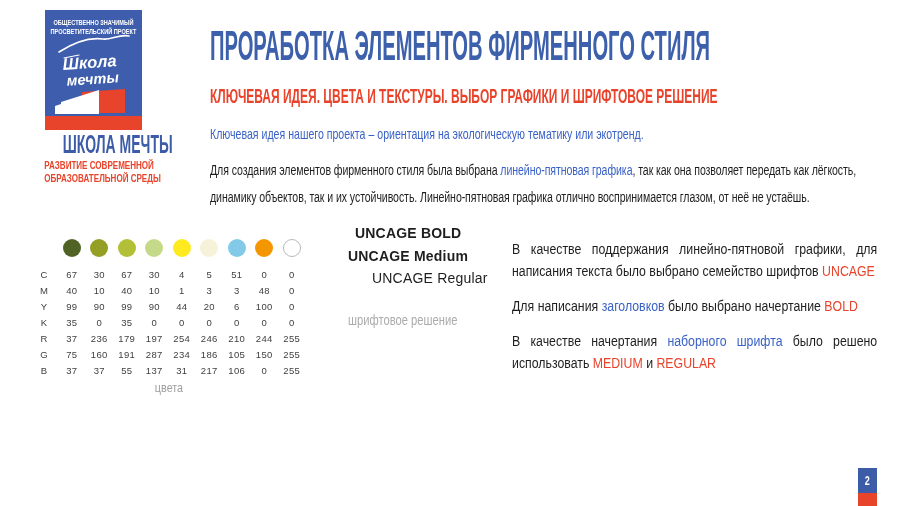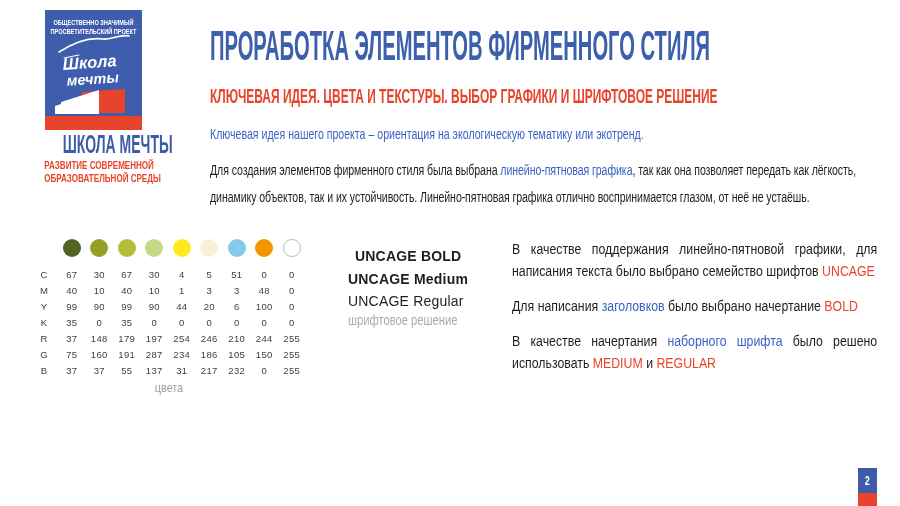--- a/index.html
+++ b/index.html
@@ -39,25 +39,25 @@
   .swatch-dot{width:18px;height:18px;border-radius:50%;display:block;}
   .swatch-dot.outlined{border:1px solid #b9b9b9;width:16px;height:16px;}
   .palette-rows{margin-top:6px;}
   .palette-row{display:flex;height:15.9px;align-items:center;}
   .row-label{width:28px;text-align:center;font-size:9.5px;color:#414141;}
   .val-cell{width:27.5px;text-align:center;font-size:9.5px;color:#414141;letter-spacing:0.3px;}
   .palette-caption{position:absolute;left:30px;top:380px;width:278px;text-align:center;
          color:#9E9E9E;font-size:13.5px;transform:scaleX(0.8);transform-origin:50% 0;}
 
   
-  .font-list{position:absolute;left:348px;top:249px;color:#1e1e1e;}
+  .font-list{position:absolute;left:348px;top:226px;color:#1e1e1e;}
   .font-sample{font-size:14px;line-height:14px;margin-bottom:8.5px;letter-spacing:0.2px;}
   .w-bold{font-weight:700;padding-left:7px;}
   .w-medium{font-weight:700;}
-  .w-regular{font-weight:400;}
+  .w-regular{font-weight:400;margin-left:24px;}
   .font-caption{position:absolute;left:348px;top:312px;color:#ABABAB;font-size:14px;
          white-space:nowrap;transform:scaleX(0.8);transform-origin:0 0;}
 
   
   .rationale{position:absolute;left:512px;top:238px;width:415px;
          transform:scaleX(0.88);transform-origin:0 0;color:#1e1e1e;}
   .rationale p{margin:0 0 13px 0;font-size:14px;line-height:22px;text-align:justify;}
   .rationale p:last-child{margin-bottom:0;}
 
   
@@ -175,21 +175,21 @@
           <span class="val-cell">0</span>
           <span class="val-cell">0</span>
           <span class="val-cell">0</span>
           <span class="val-cell">0</span>
           <span class="val-cell">0</span>
           <span class="val-cell">0</span>
         </div>
         <div class="palette-row">
           <span class="row-label">R</span>
           <span class="val-cell">37</span>
-          <span class="val-cell">148</span>
+          <span class="val-cell">236</span>
           <span class="val-cell">179</span>
           <span class="val-cell">197</span>
           <span class="val-cell">254</span>
           <span class="val-cell">246</span>
           <span class="val-cell">210</span>
           <span class="val-cell">244</span>
           <span class="val-cell">255</span>
         </div>
         <div class="palette-row">
           <span class="row-label">G</span>
@@ -204,21 +204,21 @@
           <span class="val-cell">255</span>
         </div>
         <div class="palette-row">
           <span class="row-label">B</span>
           <span class="val-cell">37</span>
           <span class="val-cell">37</span>
           <span class="val-cell">55</span>
           <span class="val-cell">137</span>
           <span class="val-cell">31</span>
           <span class="val-cell">217</span>
-          <span class="val-cell">232</span>
+          <span class="val-cell">106</span>
           <span class="val-cell">0</span>
           <span class="val-cell">255</span>
         </div>
       </div>
   </div>
   <div class="palette-caption">цвета</div>
 
   <div class="font-list" id="font-samples">
       <div class="font-sample w-bold">UNCAGE BOLD</div>
       <div class="font-sample w-medium">UNCAGE Medium</div>

